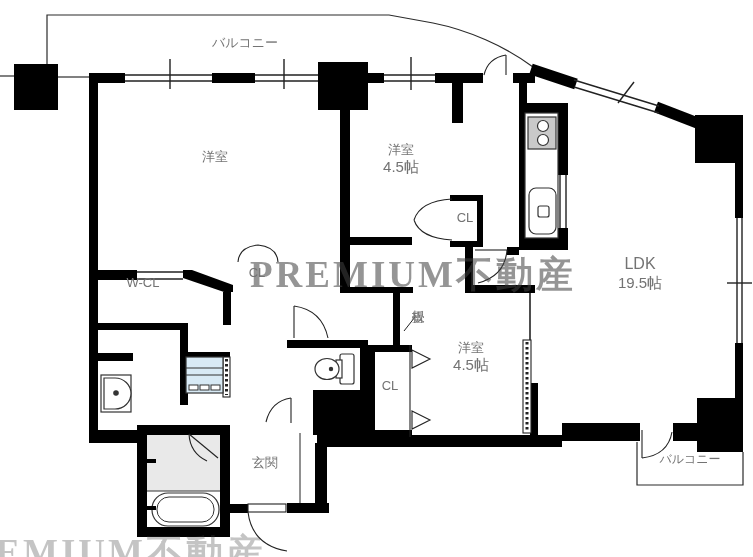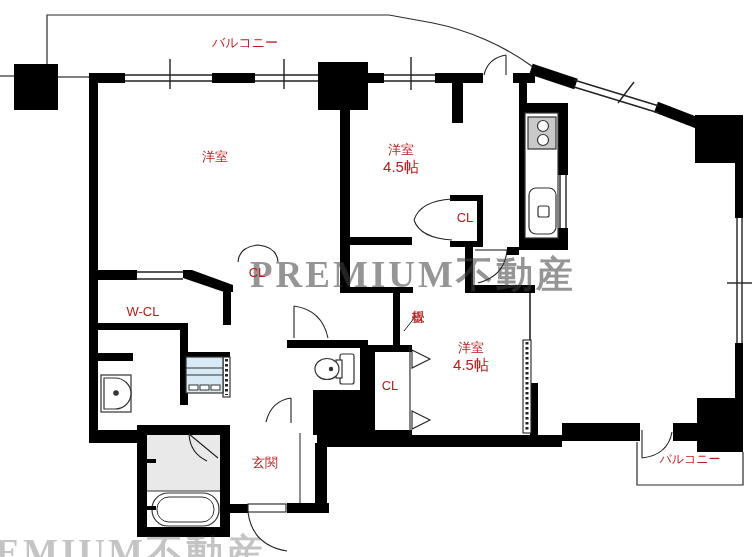--- a/index.html
+++ b/index.html
@@ -2,21 +2,21 @@
 <html><head>
 <meta charset="utf-8">
 <style>
   html,body{margin:0;padding:0;background:#fff;}
   .plan{
     position:relative;width:753px;height:557px;background:#ffffff;
     font-family:"Liberation Sans","DejaVu Sans",sans-serif;
     overflow:hidden;color:#111;
   }
   .plan svg{position:absolute;left:0;top:0;}
-  .lbl{position:absolute;text-align:center;line-height:1.22;white-space:nowrap;color:#b91c1c;}
+  .lbl{position:absolute;text-align:center;line-height:1.22;white-space:nowrap;color:#737373;}
   .room-name{font-size:13px;}
   .room-size{font-size:15px;}
   .small{font-size:13px;}
   .tiny{font-size:12px;}
   .ldk-name{font-size:16px;}
   .vertical{writing-mode:vertical-rl;letter-spacing:2px;}
   .watermark{
     position:absolute;font-family:"Liberation Serif","DejaVu Serif",serif;
     font-weight:bold;font-size:37px;letter-spacing:3px;color:#404040;opacity:.55;
     white-space:nowrap;pointer-events:none;
@@ -233,23 +233,25 @@
   </div>
 
   <div class="lbl" style="left:355px; top:142px; width:92px;">
     <div class="room-name">洋室</div>
     <div class="room-size">4.5帖</div>
   </div>
 
   <div class="lbl small" style="left:450px; top:210px; width:30px;">CL</div>
 
   <div class="lbl" style="left:590px; top:254px; width:100px;">
-  </div>
-
-  <div class="lbl room-name" style="left:100px; top:304px; width:86px;">W-CL</div>
+    <div class="ldk-name">LDK</div>
+    <div class="room-size">19.5帖</div>
+  </div>
+
+  <div class="lbl room-name" style="left:100px; top:275px; width:86px;">W-CL</div>
 
   <div class="lbl small" style="left:236px; top:265px; width:42px;">CL</div>
 
   <div class="lbl small vertical" style="left:410px; top:299px;">板畳</div>
 
   <div class="lbl" style="left:426px; top:340px; width:90px;">
     <div class="room-name">洋室</div>
     <div class="room-size">4.5帖</div>
   </div>
 

